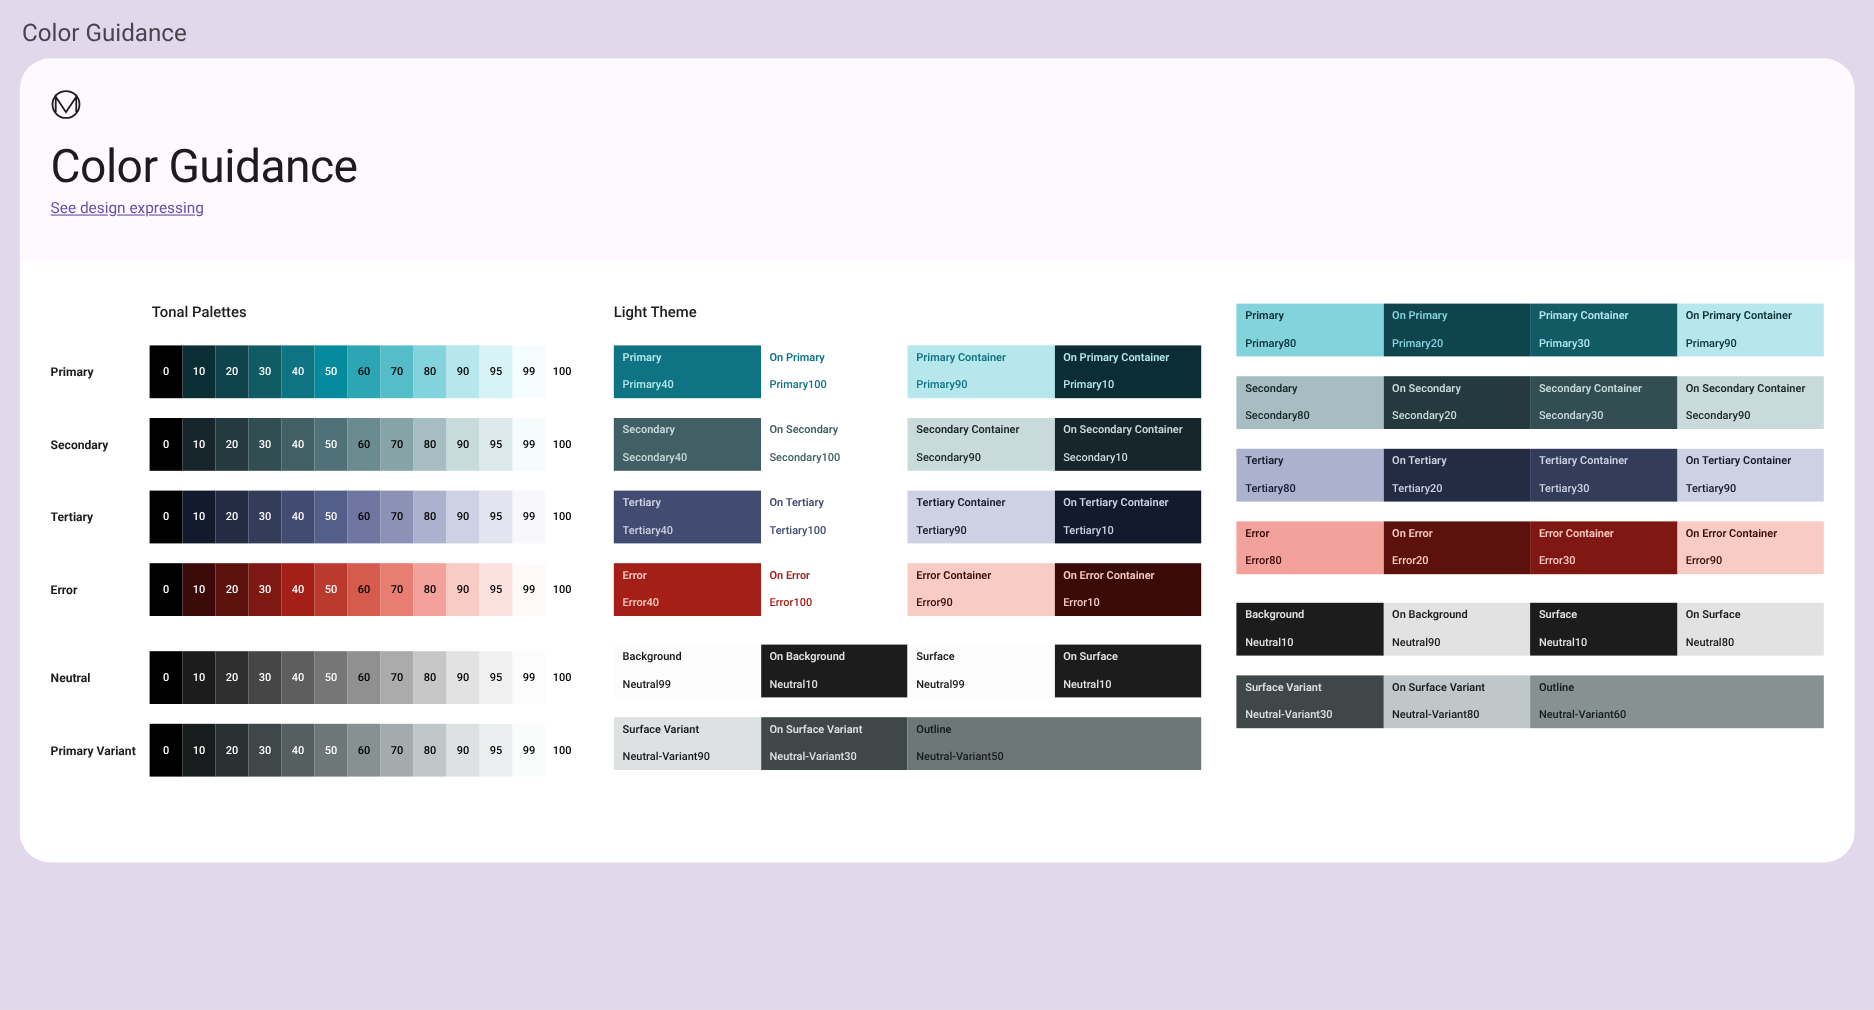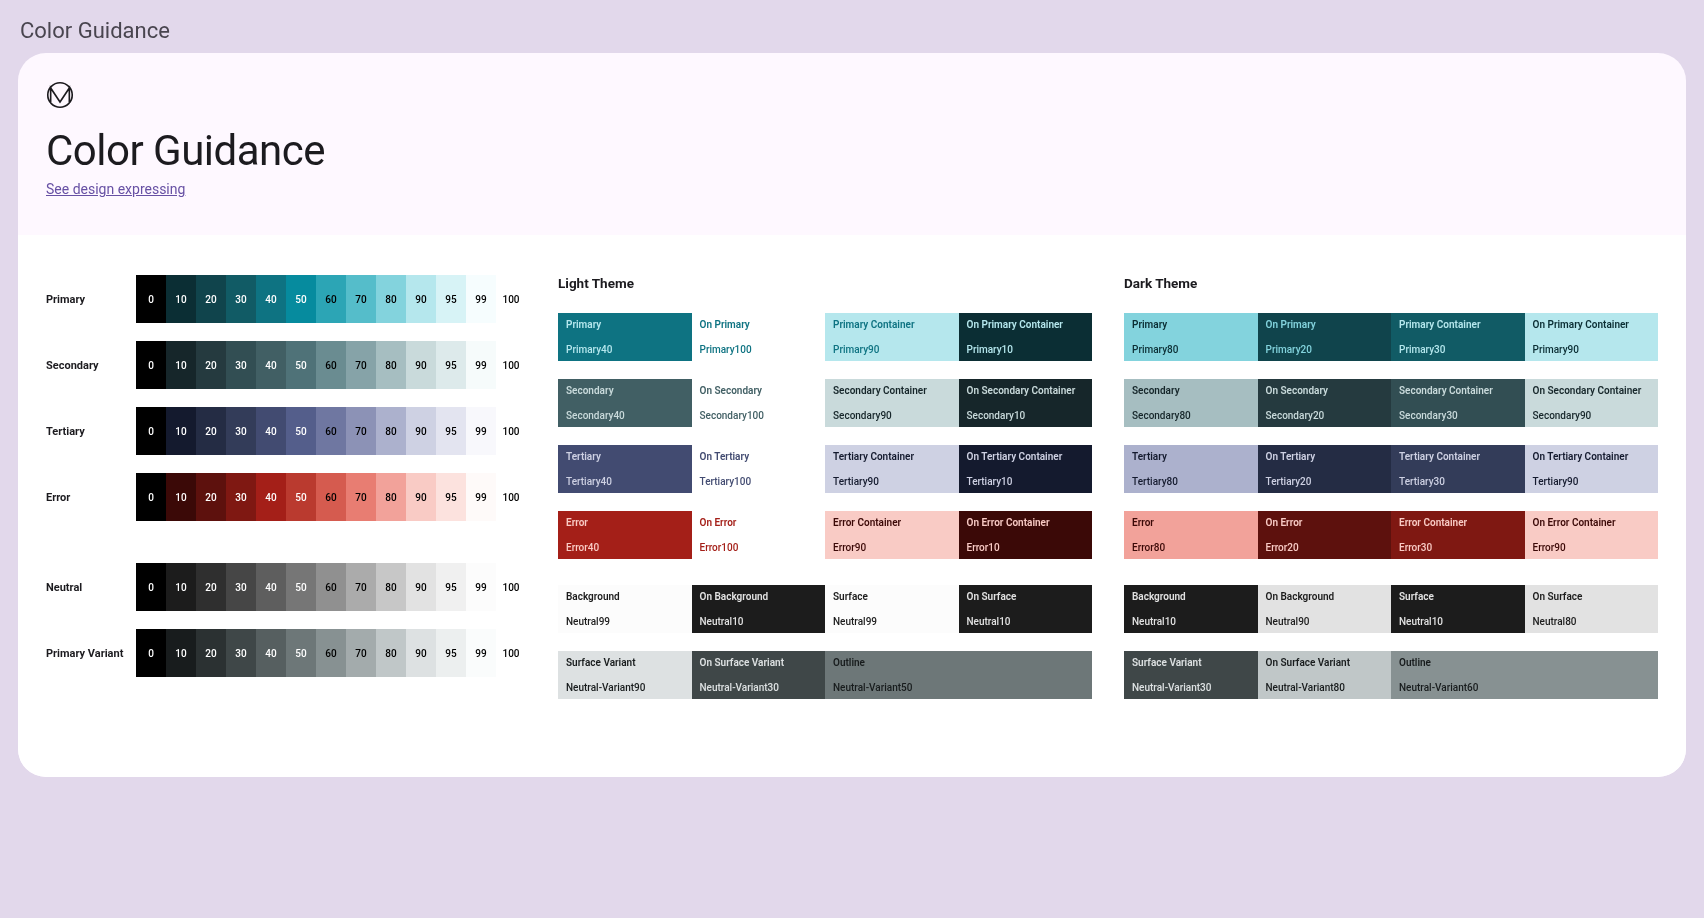--- a/index.html
+++ b/index.html
@@ -56,28 +56,28 @@
     column-gap: 32px;
     align-items: start;
   }
   .col-title {
     font-size: 13.5px;
     font-weight: 500;
     color: #1C1B1F;
     padding-left: 92px;
     margin-bottom: 22px;
   }
-  .col-title.noindent { padding-left: 0; font-weight: bold; }
+  .col-title.noindent { padding-left: 0; }
   .palette-row {
     display: flex;
     align-items: center;
     height: 48px;
     margin-bottom: 18px;
   }
-  .palette-row.gap-above { margin-top: 42px; }
+  .palette-row.gap-above { margin-top: 32px; }
   .row-label {
     width: 92px;
     font-size: 11px;
     font-weight: 700;
     color: #1C1B1F;
   }
   .tone-strip {
     display: flex;
     height: 100%;
   }
@@ -128,20 +128,21 @@
       <path d="M4 18 L4 6 L12 18 L20 6 L20 18"></path>
     </svg>
     <h1 class="page-title">Color Guidance</h1>
     <a href="#" class="guideline-link">See design expressing</a>
   </div>
 
   <div class="content">
     <div class="cols">
 
       <div>
+        <div class="col-title">Tonal Palettes</div>
         <div id="tonal-rows">
             <div class="palette-row">
               <div class="row-label">Primary</div>
               <div class="tone-strip">
                 <div class="tone" style="background: rgb(0, 0, 0); color: rgb(255, 255, 255);">0</div>
                 <div class="tone" style="background: rgb(11, 46, 52); color: rgb(255, 255, 255);">10</div>
                 <div class="tone" style="background: rgb(16, 68, 76); color: rgb(255, 255, 255);">20</div>
                 <div class="tone" style="background: rgb(17, 91, 101); color: rgb(255, 255, 255);">30</div>
                 <div class="tone" style="background: rgb(14, 115, 130); color: rgb(255, 255, 255);">40</div>
                 <div class="tone" style="background: rgb(6, 139, 158); color: rgb(255, 255, 255);">50</div>
@@ -351,21 +352,20 @@
               </div>
               <div class="role" style="background: rgb(109, 119, 120); color: rgb(24, 28, 29);">
                 <div class="name">Outline</div>
                 <div class="tone-label">Neutral-Variant50</div>
               </div>
             </div>
           </div>
       </div>
 
       <div>
-        <div class="col-title noindent">Dark Theme</div>
         <div id="dark-rows">
             <div class="theme-row">
               <div class="role" style="background: rgb(131, 211, 221); color: rgb(11, 46, 52);">
                 <div class="name">Primary</div>
                 <div class="tone-label">Primary80</div>
               </div>
               <div class="role" style="background: rgb(16, 68, 76); color: rgb(131, 211, 221);">
                 <div class="name">On Primary</div>
                 <div class="tone-label">Primary20</div>
               </div>

